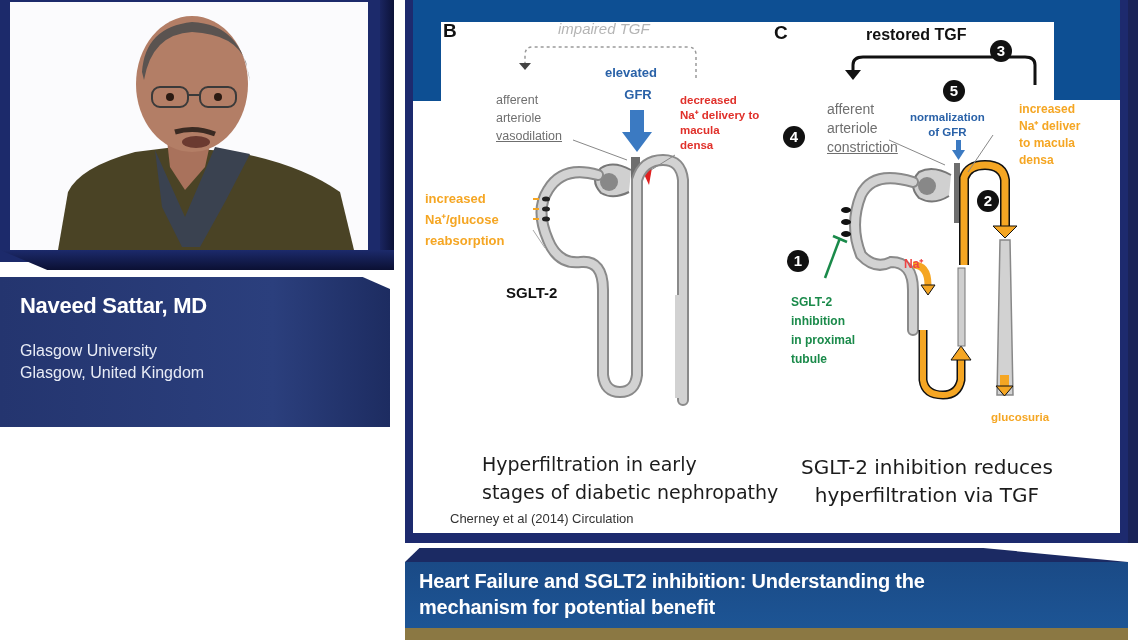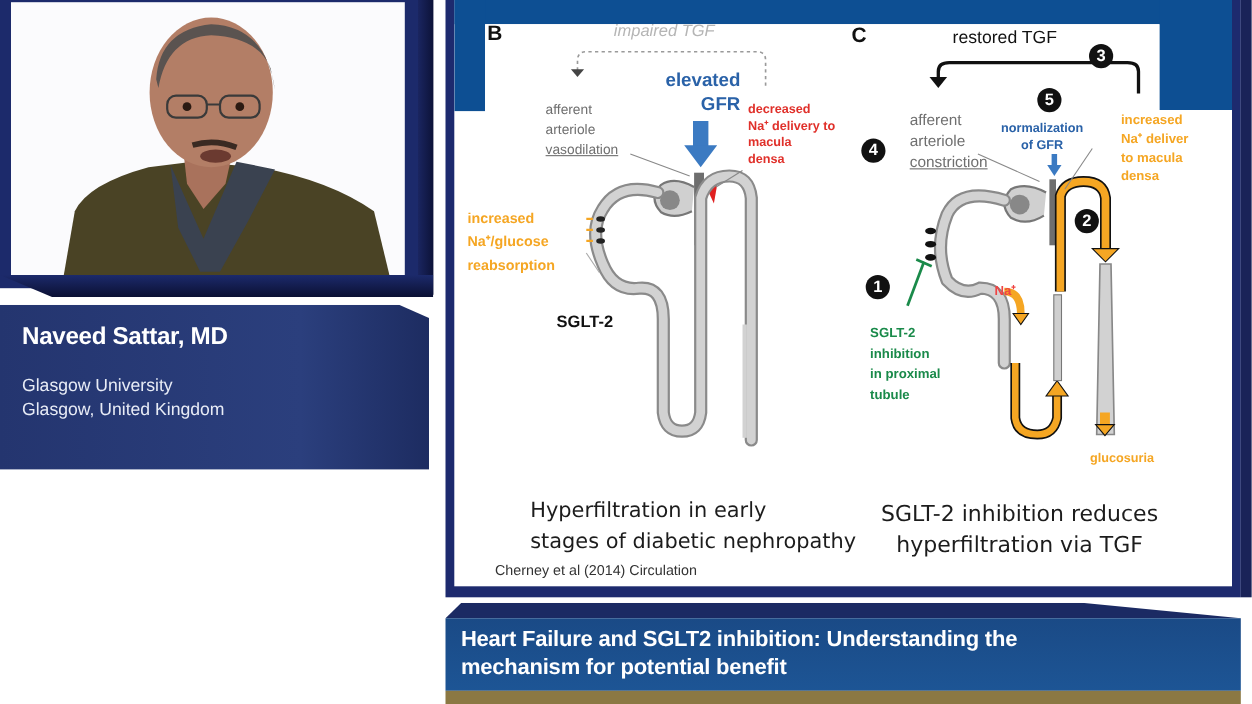--- a/index.html
+++ b/index.html
@@ -132,23 +132,23 @@
       <path d="M583 386 L600 386 L591.5 396 Z" fill="#f5a623" stroke="#111" stroke-width="1"></path>
 
       <line x1="427" y1="238" x2="412" y2="278" stroke="#1a8a4a" stroke-width="2.5"></line>
       <line x1="420" y1="236" x2="434" y2="242" stroke="#1a8a4a" stroke-width="2.5"></line>
       <line x1="476" y1="140" x2="532" y2="165" stroke="#888" stroke-width="1"></line>
       <line x1="580" y1="135" x2="555" y2="172" stroke="#888" stroke-width="1"></line>
     </svg>
 
     <div class="panel-letter" style="left:30px;top:20px;">B</div>
     <div class="lbl" style="left:145px;top:21px;font-style:italic;font-size:15px;color:#b5b5b5;">impaired TGF</div>
-    <div class="lbl" style="left:192px;top:62px;font-size:17px;line-height:22px;font-weight:bold;color:#2a62a8;text-align:center;">
+    <div class="lbl" style="left:192px;top:62px;font-size:13px;line-height:22px;font-weight:bold;color:#2a62a8;text-align:center;">
       <div>elevated</div>
-      <div style="padding-left:14px;text-align:right;">GFR</div>
+      <div style="padding-left:14px;">GFR</div>
     </div>
     <div class="lbl" style="left:83px;top:91px;color:#6f6f6f;line-height:18px;">
       <div>afferent</div>
       <div>arteriole</div>
       <div style="text-decoration:underline;">vasodilation</div>
     </div>
     <div class="lbl" style="left:267px;top:93px;color:#e0302a;font-size:11.5px;font-weight:bold;line-height:15px;">
       <div>decreased</div>
       <div>Na⁺ delivery to</div>
       <div>macula</div>
@@ -159,21 +159,21 @@
       <div>Na⁺/glucose</div>
       <div>reabsorption</div>
     </div>
     <div class="lbl" style="left:93px;top:285px;font-weight:bold;font-size:15px;color:#111;">SGLT-2</div>
     <div class="caption" style="left:69px;top:438px;">
       <div>Hyperfiltration in early</div>
       <div>stages of diabetic nephropathy</div>
     </div>
 
     <div class="panel-letter" style="left:361px;top:22px;">C</div>
-    <div class="lbl" style="left:453px;top:27px;font-size:16px;font-weight:normal;color:#111;">restored TGF</div>
+    <div class="lbl" style="left:453px;top:27px;font-size:16px;font-weight:bold;color:#111;">restored TGF</div>
     <div class="num" style="left:577px;top:40px;">3</div>
     <div class="num" style="left:530px;top:80px;">5</div>
     <div class="num" style="left:370px;top:126px;">4</div>
     <div class="num" style="left:564px;top:190px;">2</div>
     <div class="num" style="left:374px;top:250px;">1</div>
     <div class="lbl" style="left:414px;top:100px;color:#6f6f6f;font-size:14px;line-height:19px;">
       <div>afferent</div>
       <div>arteriole</div>
       <div style="text-decoration:underline;">constriction</div>
     </div>

